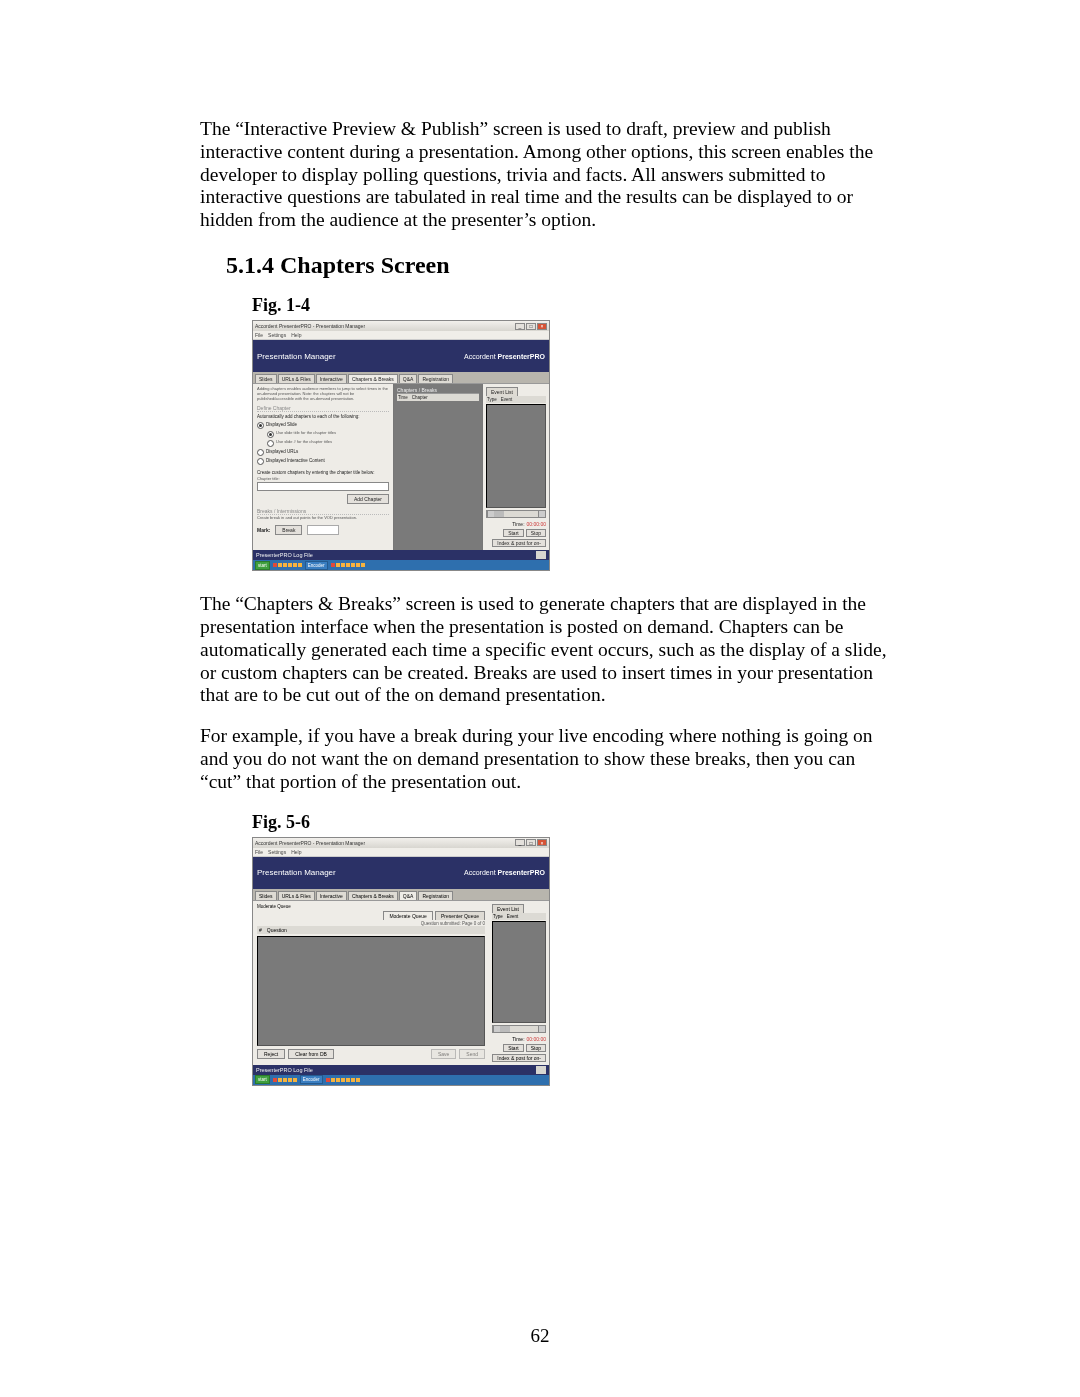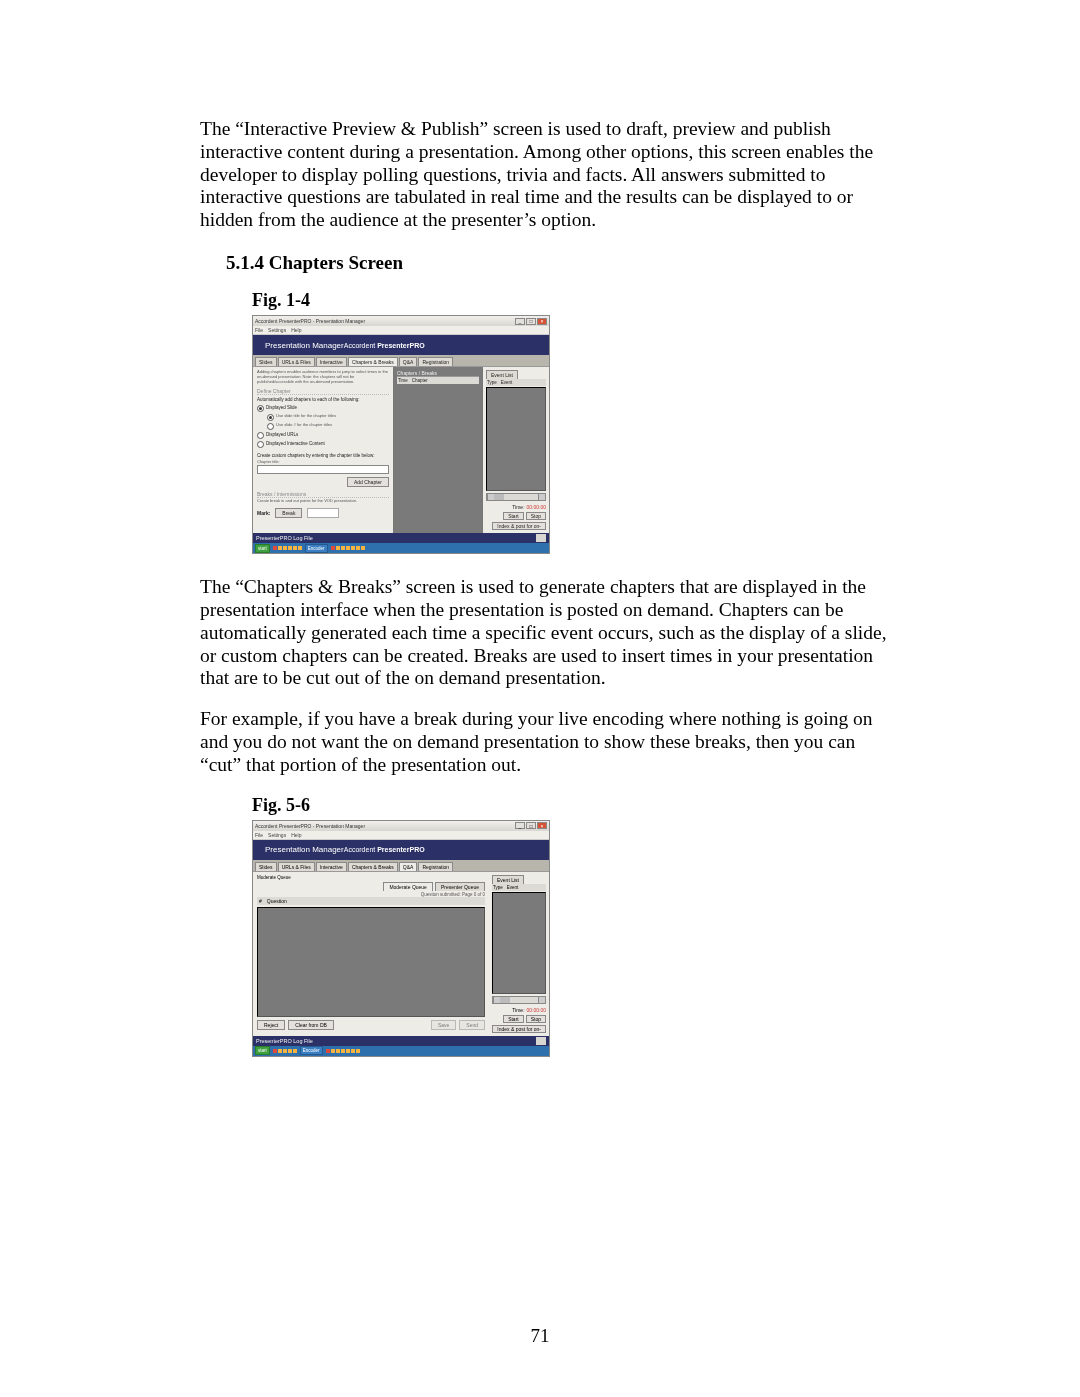--- a/index.html
+++ b/index.html
@@ -16,21 +16,21 @@
     box-sizing: border-box;
     padding: 118px 190px 0 200px;
   }
   .para {
     font-size: 19.5px;
     line-height: 1.17;
     margin-bottom: 18px;
     text-align: left;
   }
   .section-heading {
-    font-size: 19px;
+    font-size: 24px;
     font-weight: bold;
     margin-top: 20px;
     margin-bottom: 16px;
     padding-left: 26px;
   }
   .fig-label {
     font-size: 18px;
     font-weight: bold;
     margin-left: 52px;
     margin-bottom: 4px;
@@ -58,24 +58,25 @@
     padding: 0 2px;
   }
   .titlebar54 .ttl { font-size:5px; color:#333; white-space:nowrap; overflow:hidden; }
   .winbtns { display:flex; gap:1px; }
   .winbtn { width:10px; height:7px; border:1px solid #888; background:#e4e1dc; box-sizing:border-box; display:flex; align-items:center; justify-content:center;}
   .winbtn.close { background:#d65336; color:#fff; }
   .menubar54 { height:8px; padding-left:2px; font-size:5px; color:#444; background:#f0eee9; border-bottom:1px solid #ccc; display:flex; gap:5px; align-items:center;}
   .banner54 {
     background: #2b3166;
     color: #fff;
-    height: 20px;
+    height: 32px;
     display: flex;
     align-items: center;
-    padding: 0 12px;
+    justify-content: space-between;
+    padding: 0 4px;
     font-size: 8px;
   }
   .banner54 .right { font-size:7px; }
   .banner54 .right b { font-weight:bold; }
   .tabs54 {
     display:flex;
     padding: 2px 2px 0 2px;
     background:#b8b5ad;
     gap:0;
   }
@@ -418,14 +419,14 @@
           <span class="dot"></span>
           <span class="dot"></span>
           <span class="dot"></span>
           <span class="dot"></span>
           <span class="dot"></span>
         </span>
       </div>
     </div>
   </div>
 
-  <div class="page-number">71</div>
+  <div class="page-number">62</div>
 </div>
 
 </body></html>

